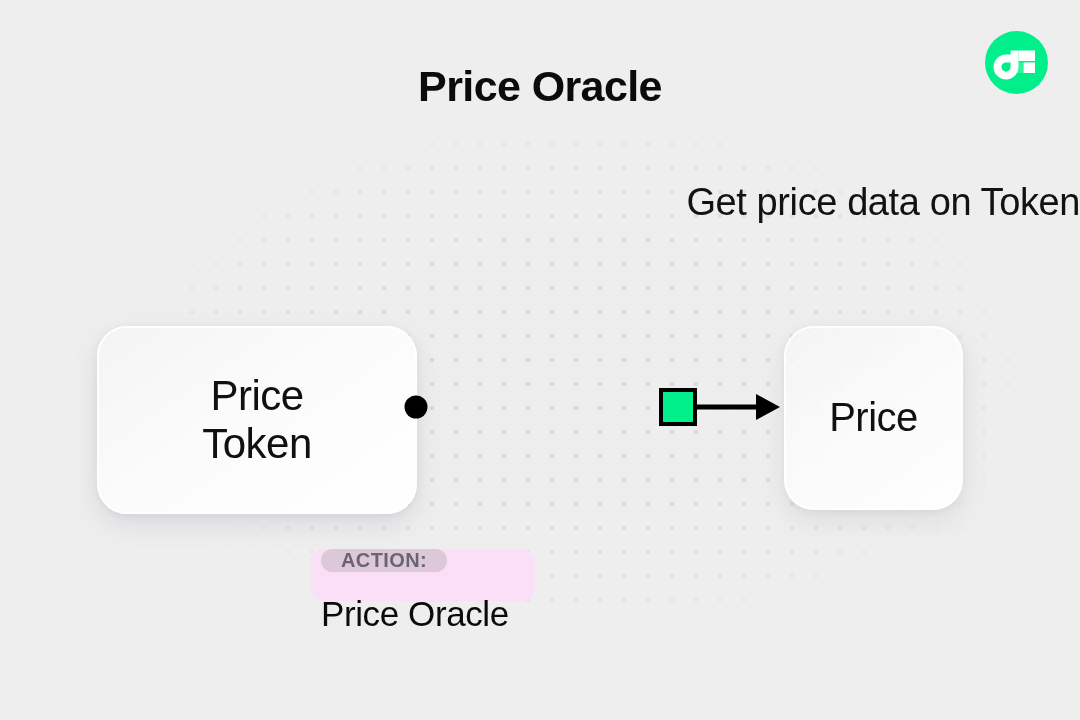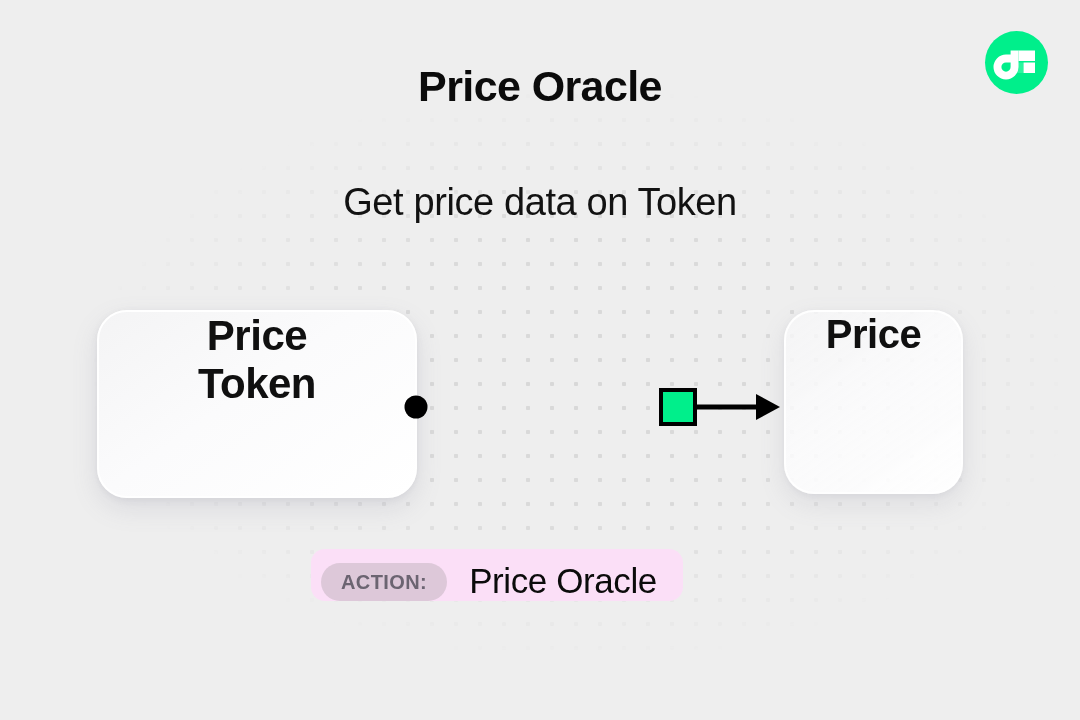--- a/index.html
+++ b/index.html
@@ -45,37 +45,39 @@
     left:0; top:62px; width:1080px;
     text-align:center;
     font-size:43px;
     font-weight:bold;
     letter-spacing:-0.6px;
     color:#0b0b0b;
   }
   #subtitle {
     position:absolute;
     left:0; top:181px; width:1080px;
-    text-align:center;
+    text-align:right;
     font-size:38px;
     font-weight:400;
     letter-spacing:-0.4px;
     color:#121212;
   }
 
   
   .node {
     position:absolute;
     border-radius:30px;
     display:flex;
+    align-items:center;
     justify-content:center;
     text-align:center;
     color:#101010;
-    font-weight:700;
+    font-weight:400;
     line-height:1.14;
+    margin-top:16px;
   }
   #node-source {
     left:97px; top:310px;
     width:320px; height:188px;
     font-size:42px;
     letter-spacing:-0.5px;
     background:linear-gradient(145deg,#f4f4f5 0%,#fbfbfc 45%,#ffffff 100%);
     border:2px solid #ffffff;
     box-shadow:0 10px 26px rgba(120,120,140,0.16),
                0 2px 6px rgba(120,120,140,0.10);
@@ -100,22 +102,23 @@
 
   
   #action-badge {
     position:absolute;
     left:311px; top:549px;
     height:52px;
     padding:0 26px 0 10px;
     border-radius:14px;
     background:#fbdff7;
     display:flex;
-    align-items:flex-end;
+    align-items:flex-start;
     gap:22px;
+    flex-direction:column;
   }
   #action-pill {
     height:38px;
     padding:0 20px;
     border-radius:19px;
     background:#ddc8d9;
     display:flex;
     align-items:center;
     justify-content:center;
     font-size:20px;

